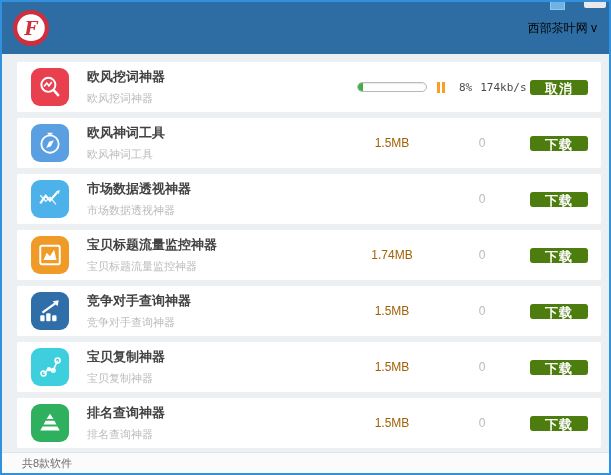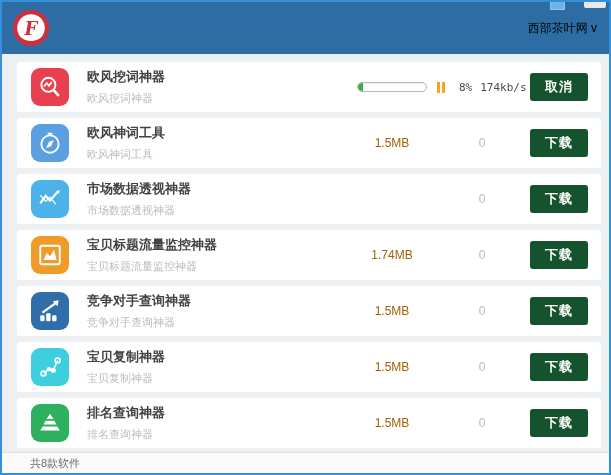--- a/index.html
+++ b/index.html
@@ -49,30 +49,30 @@
     background:#fdfdfd; overflow:hidden; flex:0 0 auto; box-shadow:inset 0 1px 1px rgba(0,0,0,.08); }
   .progress-fill { height:100%; background:#3fae49; border-radius:4px 0 0 4px; }
   .pause-icon { margin-left:10px; flex:0 0 auto; cursor:pointer; display:flex; }
   .pause-icon i { display:block; width:3px; height:11px; background:#f7a021; margin-right:2px; }
   .pct, .speed { font-family:"DejaVu Sans Mono",monospace; font-size:11px; color:#4a4a4a; }
   .pct { margin-left:12px; }
   .speed { margin-left:8px; }
 
   .btn-wrap { width:84px; flex:0 0 auto; display:flex; justify-content:center; }
   .action-btn {
-    width:58px; height:28px; background:#14532d; color:#fff; border:none;
+    width:58px; height:15px; background:#4d7c0f; color:#fff; border:none;
     border-radius:3px; font-size:13px; font-weight:bold; cursor:pointer;
     font-family:Liberation Sans, sans-serif; letter-spacing:1px;
   }
 
   
   .statusbar {
     flex:0 0 auto; height:21px; background:#fbfbfb; border-top:1px solid #e2e2e2;
     display:flex; align-items:center; justify-content:space-between;
-    padding:0 28px; font-size:11px;
+    padding:0 20px; font-size:11px;
   }
   .status-left { color:#6b6b6b; }
   .status-right { color:#94785a; }
 </style>
 </head>
 <body>
 
 <div class="window">
 
   <div class="titlebar">

